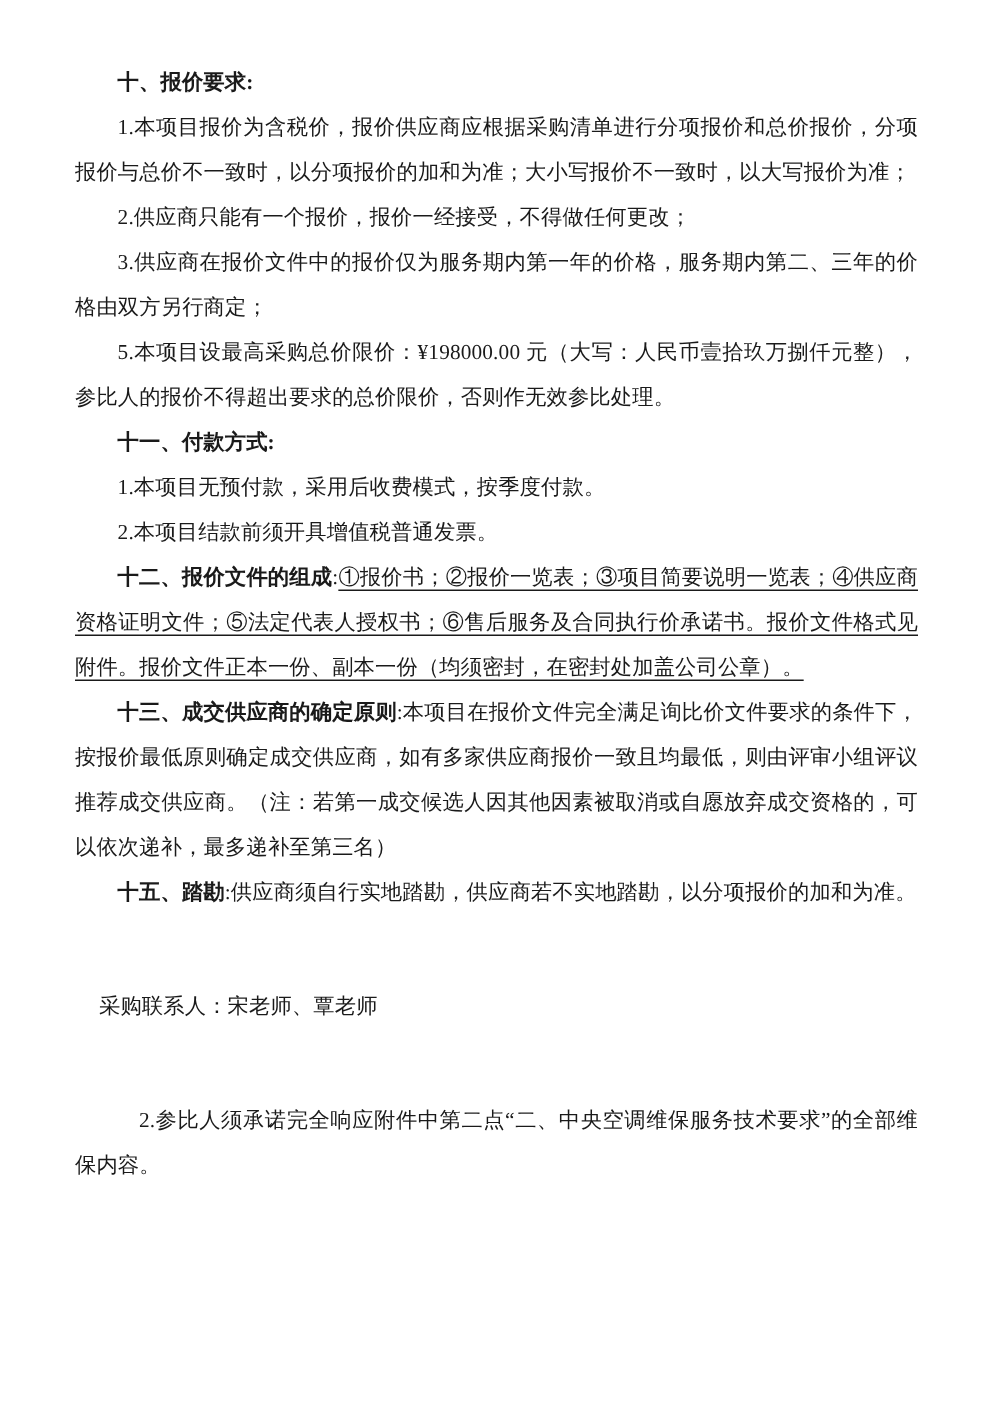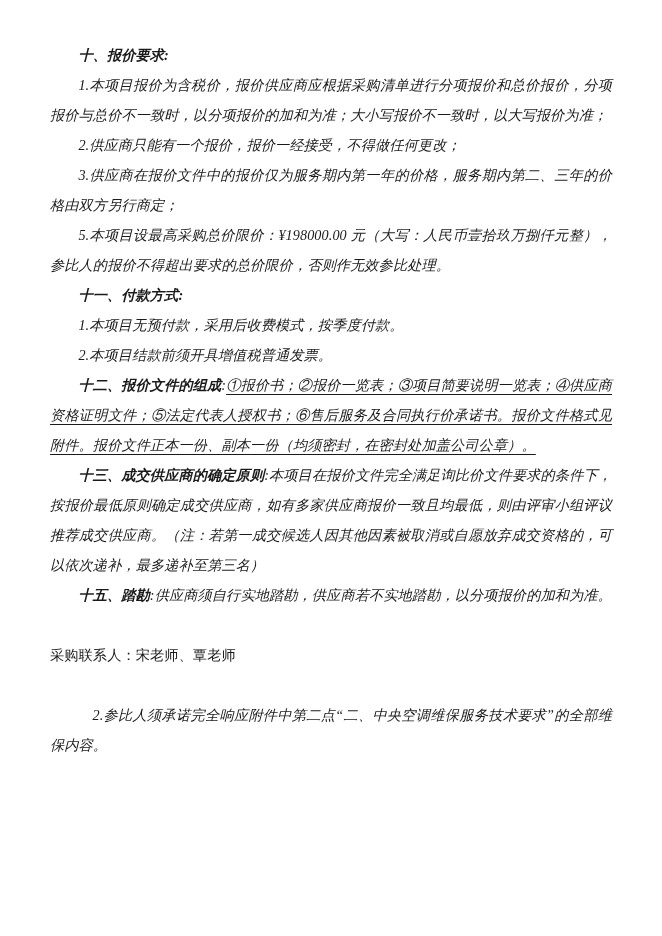--- a/index.html
+++ b/index.html
@@ -28,21 +28,20 @@
     font-size: 14.2px;
     line-height: 30px;
     text-align: justify;
     text-justify: inter-ideograph;
     letter-spacing: 0.1px;
   }
   p.para {
     margin: 0;
     padding: 0;
     text-indent: 2em;
-    font-style: italic;
   }
   p.para.no-indent {
     text-indent: 0;
   }
   p.para.note-sub {
     text-indent: 3em;
   }
   .bold {
     font-weight: bold;
   }
@@ -50,21 +49,21 @@
     text-decoration: underline;
     text-underline-offset: 3.5px;
     text-decoration-thickness: 1px;
   }
   .spacer-line {
     height: 30px;
   }
   .contact-row {
     display: flex;
     text-indent: 0;
-    margin: 0;
+    margin: 16px;
     justify-content: space-between;
   }
   .contact-left {
     width: 300px;
     flex: 0 0 300px;
   }
   .contact-right {
     flex: 1 1 auto;
   }
 </style>

